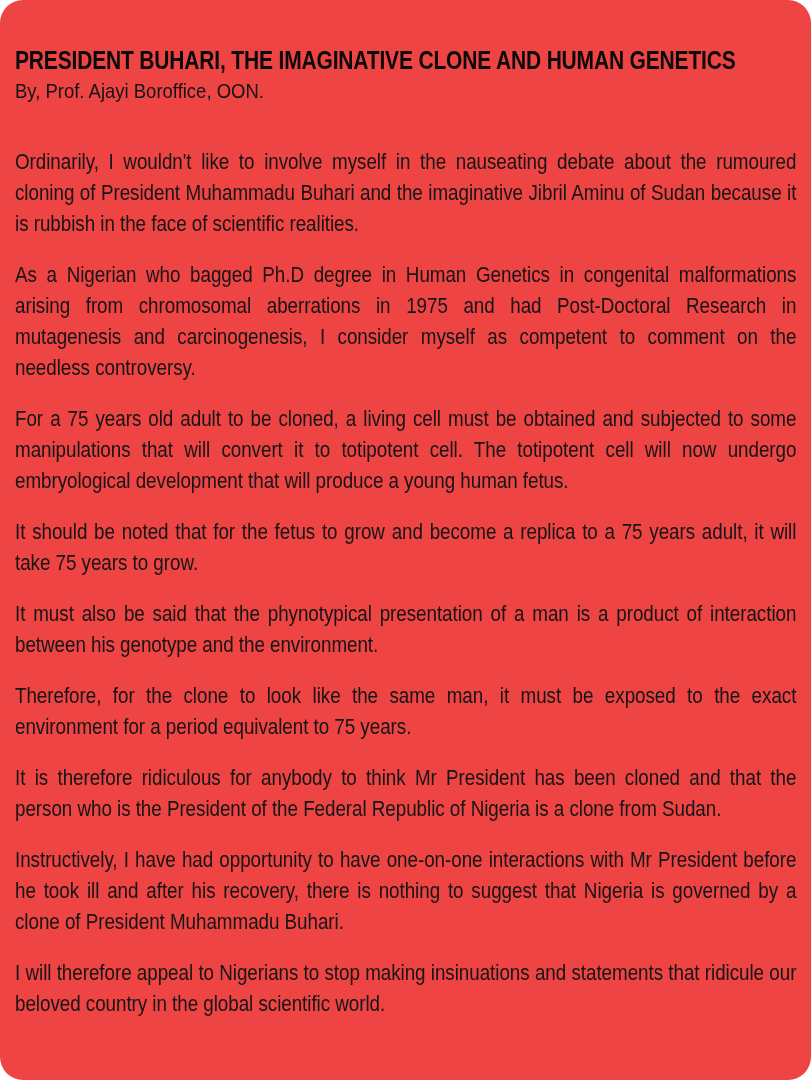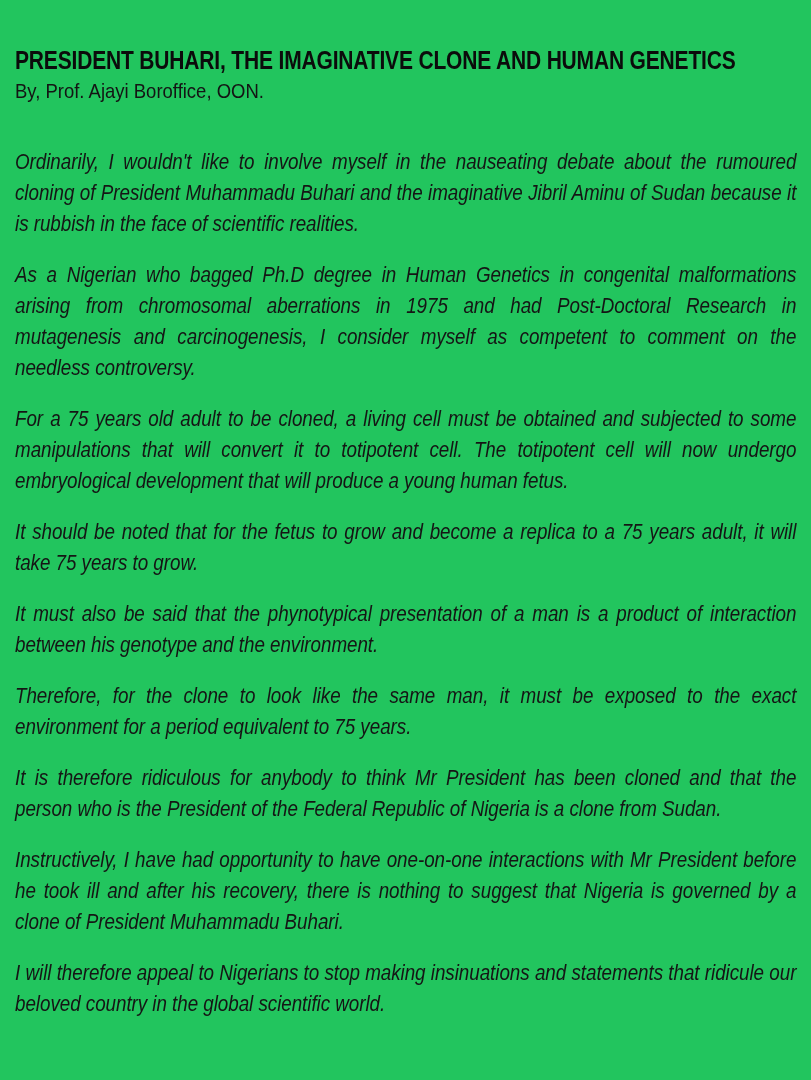--- a/index.html
+++ b/index.html
@@ -12,23 +12,24 @@
     height: 1080px;
     overflow: hidden;
     font-family: "Liberation Sans", "DejaVu Sans", sans-serif;
     color: #111111;
     -webkit-font-smoothing: antialiased;
   }
   .page {
     position: relative;
     width: 811px;
     height: 1080px;
-    background: #22c55e;
+    background: #ef4444;
     box-sizing: border-box;
     padding: 0;
+    border-radius: 23px;
   }
   .content {
     position: absolute;
     left: 15px;
     top: 0;
     width: 782px;
   }
 
   
   .article-title {
@@ -53,21 +54,20 @@
     line-height: 26px;
     color: #141414;
     transform: scaleX(0.88);
     transform-origin: left center;
     white-space: nowrap;
   }
 
   
   .body-block {
     padding-top: 43px;
-    font-style: italic;
   }
   .para {
     margin: 0 0 20px 0;
     font-size: 21.5px;
     line-height: 31px;
     text-align: justify;
     text-justify: inter-word;
     color: #151515;
     transform: scaleX(0.875);
     transform-origin: left top;

